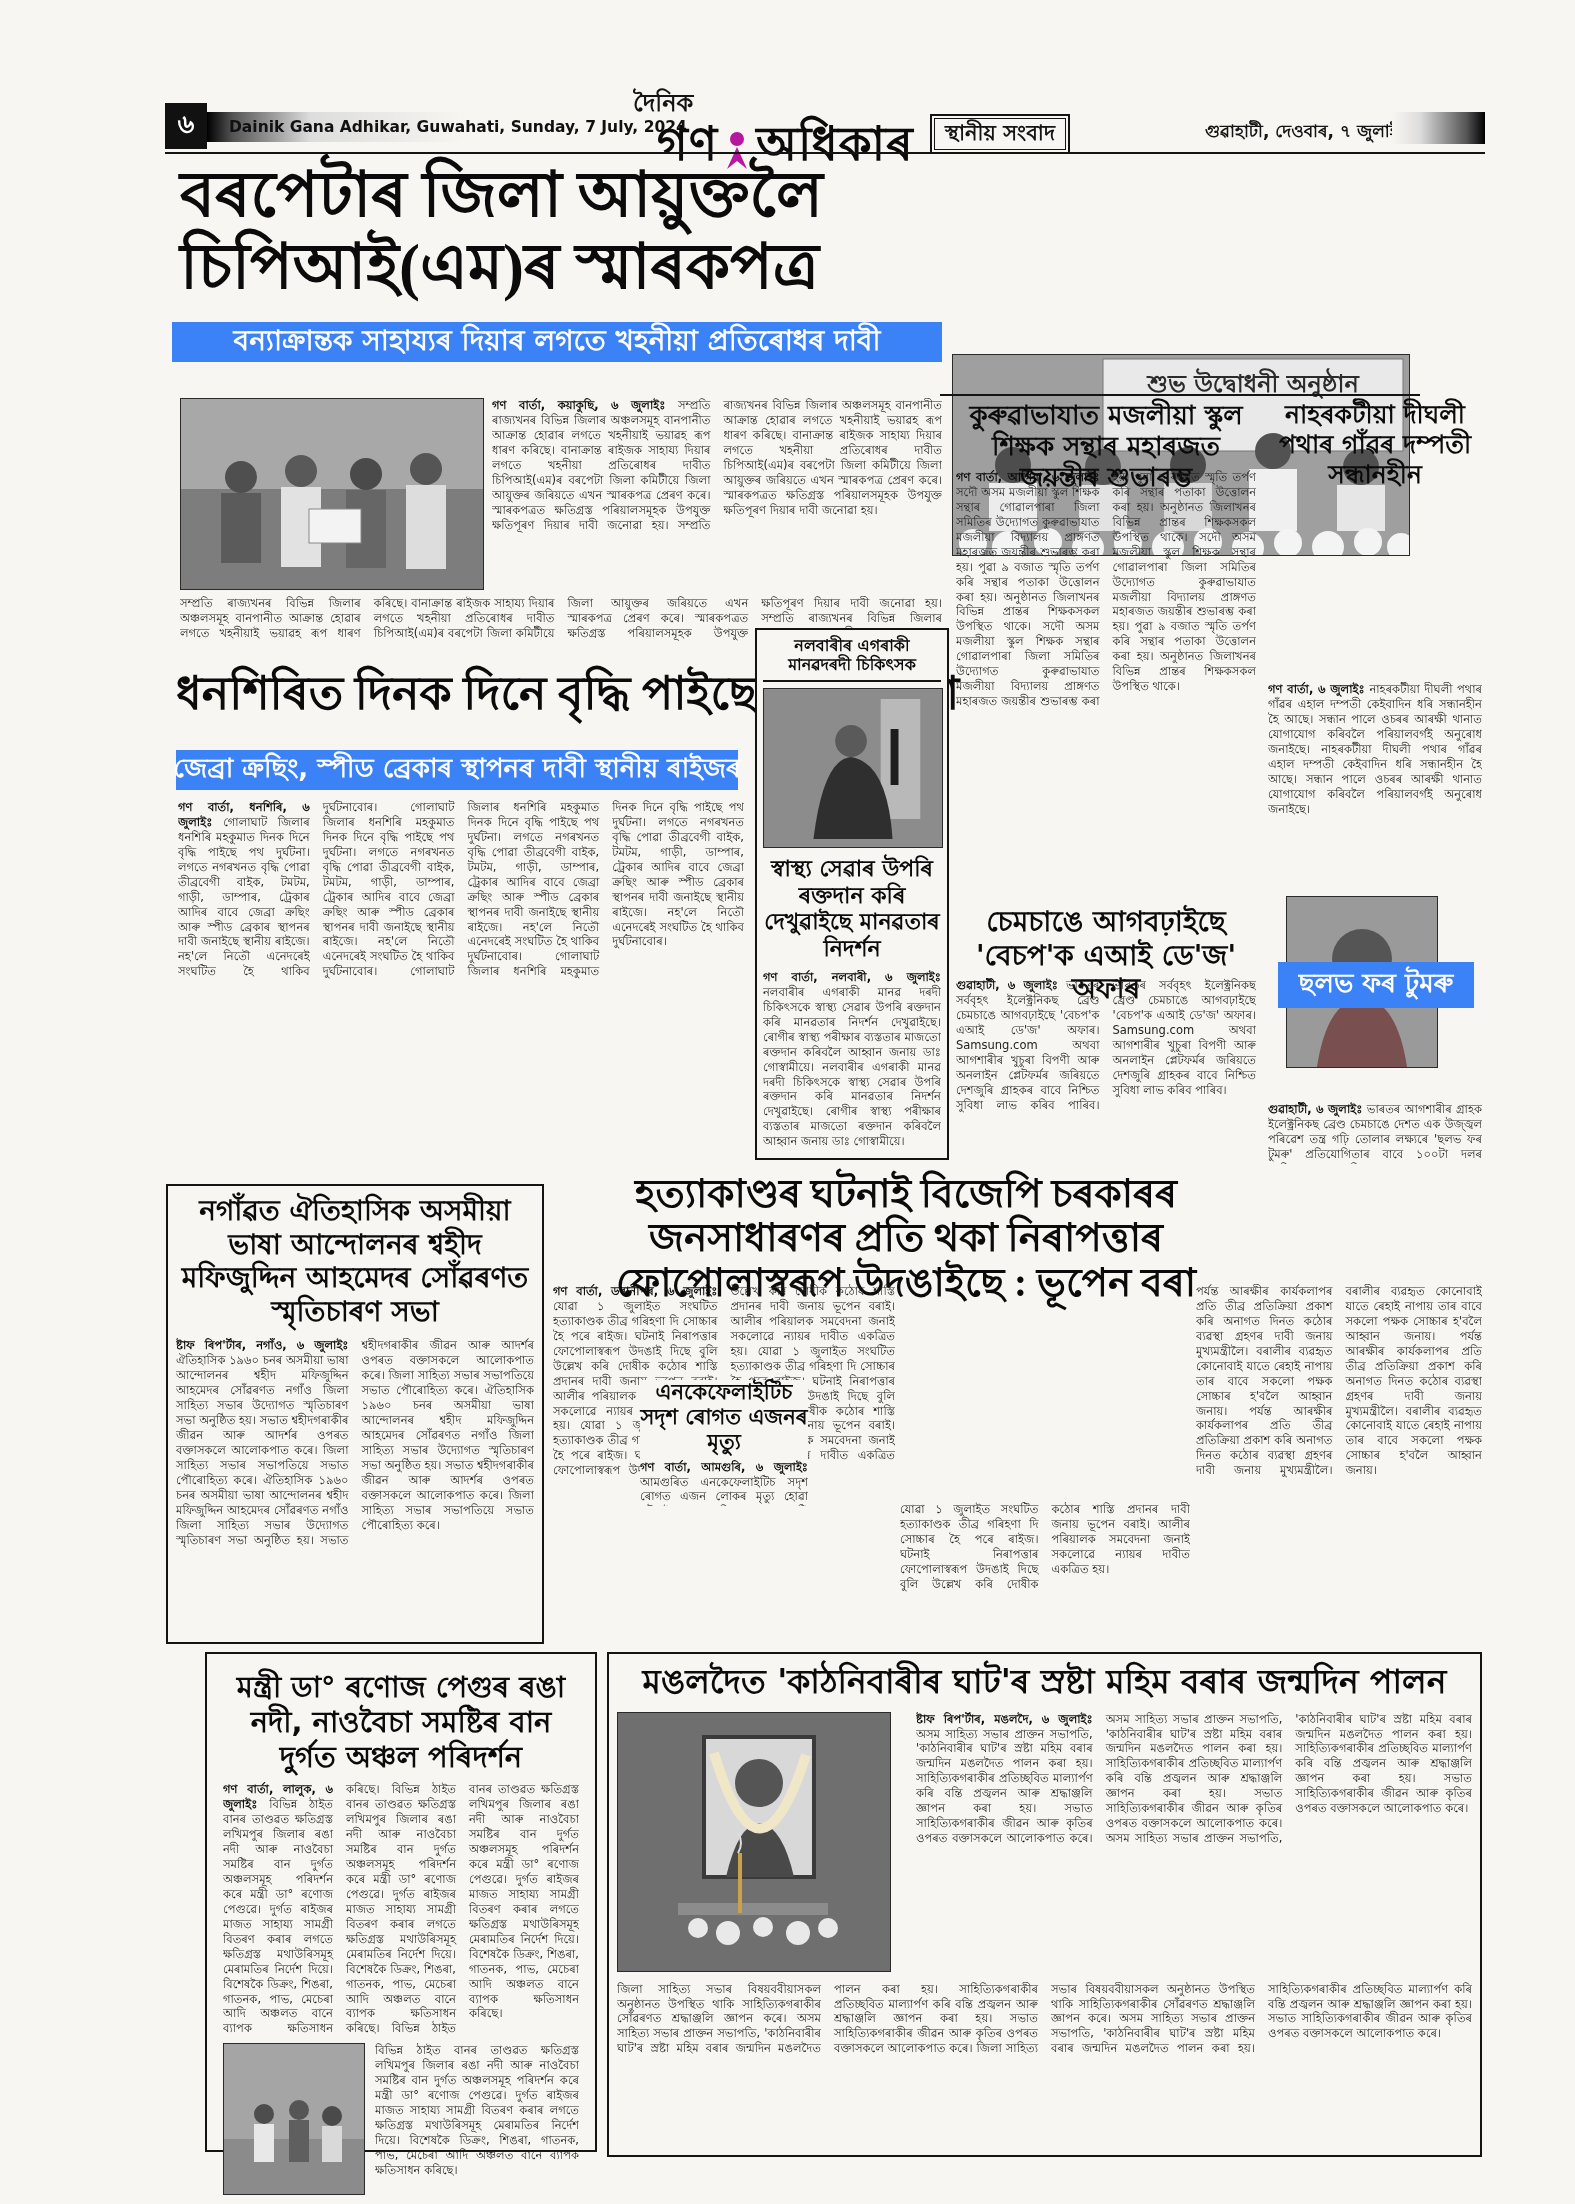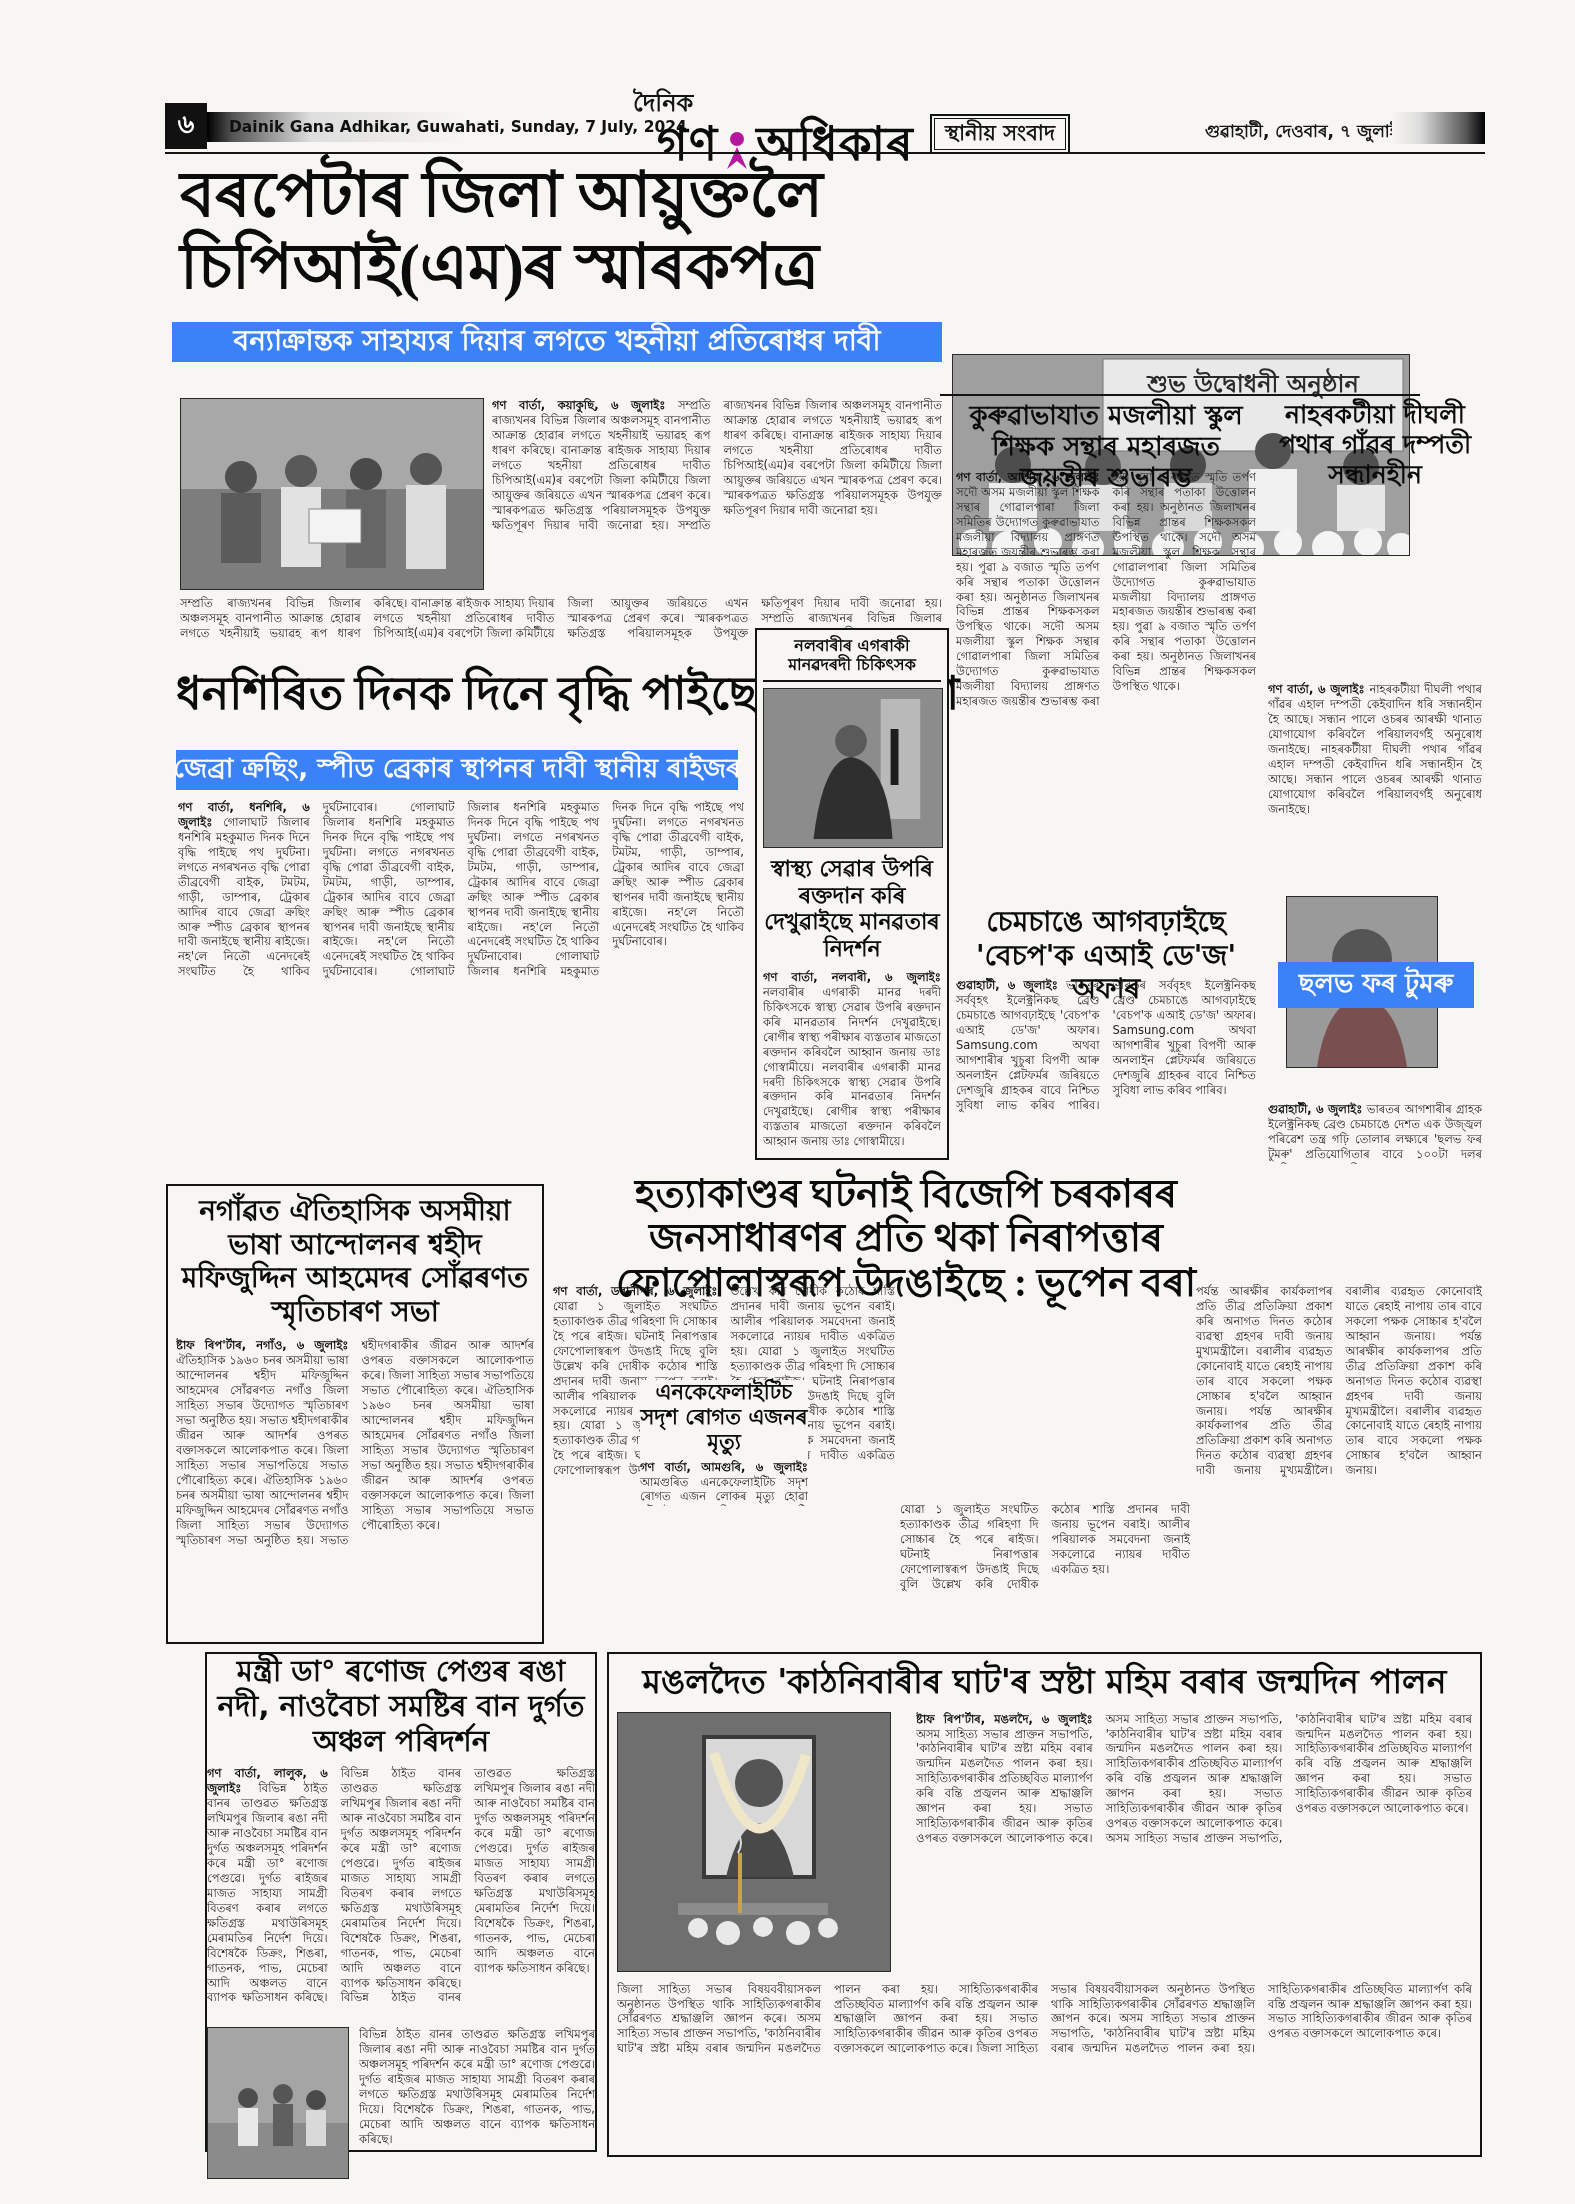--- a/index.html
+++ b/index.html
@@ -269,21 +269,21 @@
       <span>নগাঁৱত ঐতিহাসিক অসমীয়া ভাষা আন্দোলনৰ শ্বহীদ মফিজুদ্দিন আহমেদৰ সোঁৱৰণত স্মৃতিচাৰণ সভা</span>
     </div>
     <div class="body-txt cols2" style="height:320px;margin-top:10px;">
       <span class="byline">ষ্টাফ ৰিপ'ৰ্টাৰ, নগাঁও, ৬ জুলাইঃ </span>
       <span>ঐতিহাসিক ১৯৬০ চনৰ অসমীয়া ভাষা আন্দোলনৰ শ্বহীদ মফিজুদ্দিন আহমেদৰ সোঁৱৰণত নগাঁও জিলা সাহিত্য সভাৰ উদ্যোগত স্মৃতিচাৰণ সভা অনুষ্ঠিত হয়। সভাত শ্বহীদগৰাকীৰ জীৱন আৰু আদৰ্শৰ ওপৰত বক্তাসকলে আলোকপাত কৰে। জিলা সাহিত্য সভাৰ সভাপতিয়ে সভাত পৌৰোহিত্য কৰে। </span>
       <span>ঐতিহাসিক ১৯৬০ চনৰ অসমীয়া ভাষা আন্দোলনৰ শ্বহীদ মফিজুদ্দিন আহমেদৰ সোঁৱৰণত নগাঁও জিলা সাহিত্য সভাৰ উদ্যোগত স্মৃতিচাৰণ সভা অনুষ্ঠিত হয়। সভাত শ্বহীদগৰাকীৰ জীৱন আৰু আদৰ্শৰ ওপৰত বক্তাসকলে আলোকপাত কৰে। জিলা সাহিত্য সভাৰ সভাপতিয়ে সভাত পৌৰোহিত্য কৰে। </span>
       <span>ঐতিহাসিক ১৯৬০ চনৰ অসমীয়া ভাষা আন্দোলনৰ শ্বহীদ মফিজুদ্দিন আহমেদৰ সোঁৱৰণত নগাঁও জিলা সাহিত্য সভাৰ উদ্যোগত স্মৃতিচাৰণ সভা অনুষ্ঠিত হয়। সভাত শ্বহীদগৰাকীৰ জীৱন আৰু আদৰ্শৰ ওপৰত বক্তাসকলে আলোকপাত কৰে। জিলা সাহিত্য সভাৰ সভাপতিয়ে সভাত পৌৰোহিত্য কৰে। </span>
     </div>
   </div>
 
-  <div class="abs box" style="left:205px;top:1652px;width:392px;height:500px;padding:0;box-sizing:border-box;">
+  <div class="abs box" style="left:205px;top:1652px;width:392px;height:500px;padding:16px;box-sizing:border-box;">
     <div class="small-head center" style="font-size:29px;">
       <span>মন্ত্ৰী ডা° ৰণোজ পেগুৰ ৰঙা নদী, নাওবৈচা সমষ্টিৰ বান দুৰ্গত অঞ্চল পৰিদৰ্শন</span>
     </div>
     <div class="body-txt cols3" style="height:255px;margin-top:8px;">
       <span class="byline">গণ বাৰ্তা, লালুক, ৬ জুলাইঃ </span>
       <span>বিভিন্ন ঠাইত বানৰ তাণ্ডৱত ক্ষতিগ্ৰস্ত লখিমপুৰ জিলাৰ ৰঙা নদী আৰু নাওবৈচা সমষ্টিৰ বান দুৰ্গত অঞ্চলসমূহ পৰিদৰ্শন কৰে মন্ত্ৰী ডা° ৰণোজ পেগুৱে। দুৰ্গত ৰাইজৰ মাজত সাহায্য সামগ্ৰী বিতৰণ কৰাৰ লগতে ক্ষতিগ্ৰস্ত মথাউৰিসমূহ মেৰামতিৰ নিৰ্দেশ দিয়ে। বিশেষকৈ ডিক্ৰং, শিঙৰা, গাতনক, পাভ, মেচেৰা আদি অঞ্চলত বানে ব্যাপক ক্ষতিসাধন কৰিছে। </span>
       <span>বিভিন্ন ঠাইত বানৰ তাণ্ডৱত ক্ষতিগ্ৰস্ত লখিমপুৰ জিলাৰ ৰঙা নদী আৰু নাওবৈচা সমষ্টিৰ বান দুৰ্গত অঞ্চলসমূহ পৰিদৰ্শন কৰে মন্ত্ৰী ডা° ৰণোজ পেগুৱে। দুৰ্গত ৰাইজৰ মাজত সাহায্য সামগ্ৰী বিতৰণ কৰাৰ লগতে ক্ষতিগ্ৰস্ত মথাউৰিসমূহ মেৰামতিৰ নিৰ্দেশ দিয়ে। বিশেষকৈ ডিক্ৰং, শিঙৰা, গাতনক, পাভ, মেচেৰা আদি অঞ্চলত বানে ব্যাপক ক্ষতিসাধন কৰিছে। </span>
       <span>বিভিন্ন ঠাইত বানৰ তাণ্ডৱত ক্ষতিগ্ৰস্ত লখিমপুৰ জিলাৰ ৰঙা নদী আৰু নাওবৈচা সমষ্টিৰ বান দুৰ্গত অঞ্চলসমূহ পৰিদৰ্শন কৰে মন্ত্ৰী ডা° ৰণোজ পেগুৱে। দুৰ্গত ৰাইজৰ মাজত সাহায্য সামগ্ৰী বিতৰণ কৰাৰ লগতে ক্ষতিগ্ৰস্ত মথাউৰিসমূহ মেৰামতিৰ নিৰ্দেশ দিয়ে। বিশেষকৈ ডিক্ৰং, শিঙৰা, গাতনক, পাভ, মেচেৰা আদি অঞ্চলত বানে ব্যাপক ক্ষতিসাধন কৰিছে। </span>
     </div>
     <div style="display:flex;gap:10px;margin-top:6px;">

